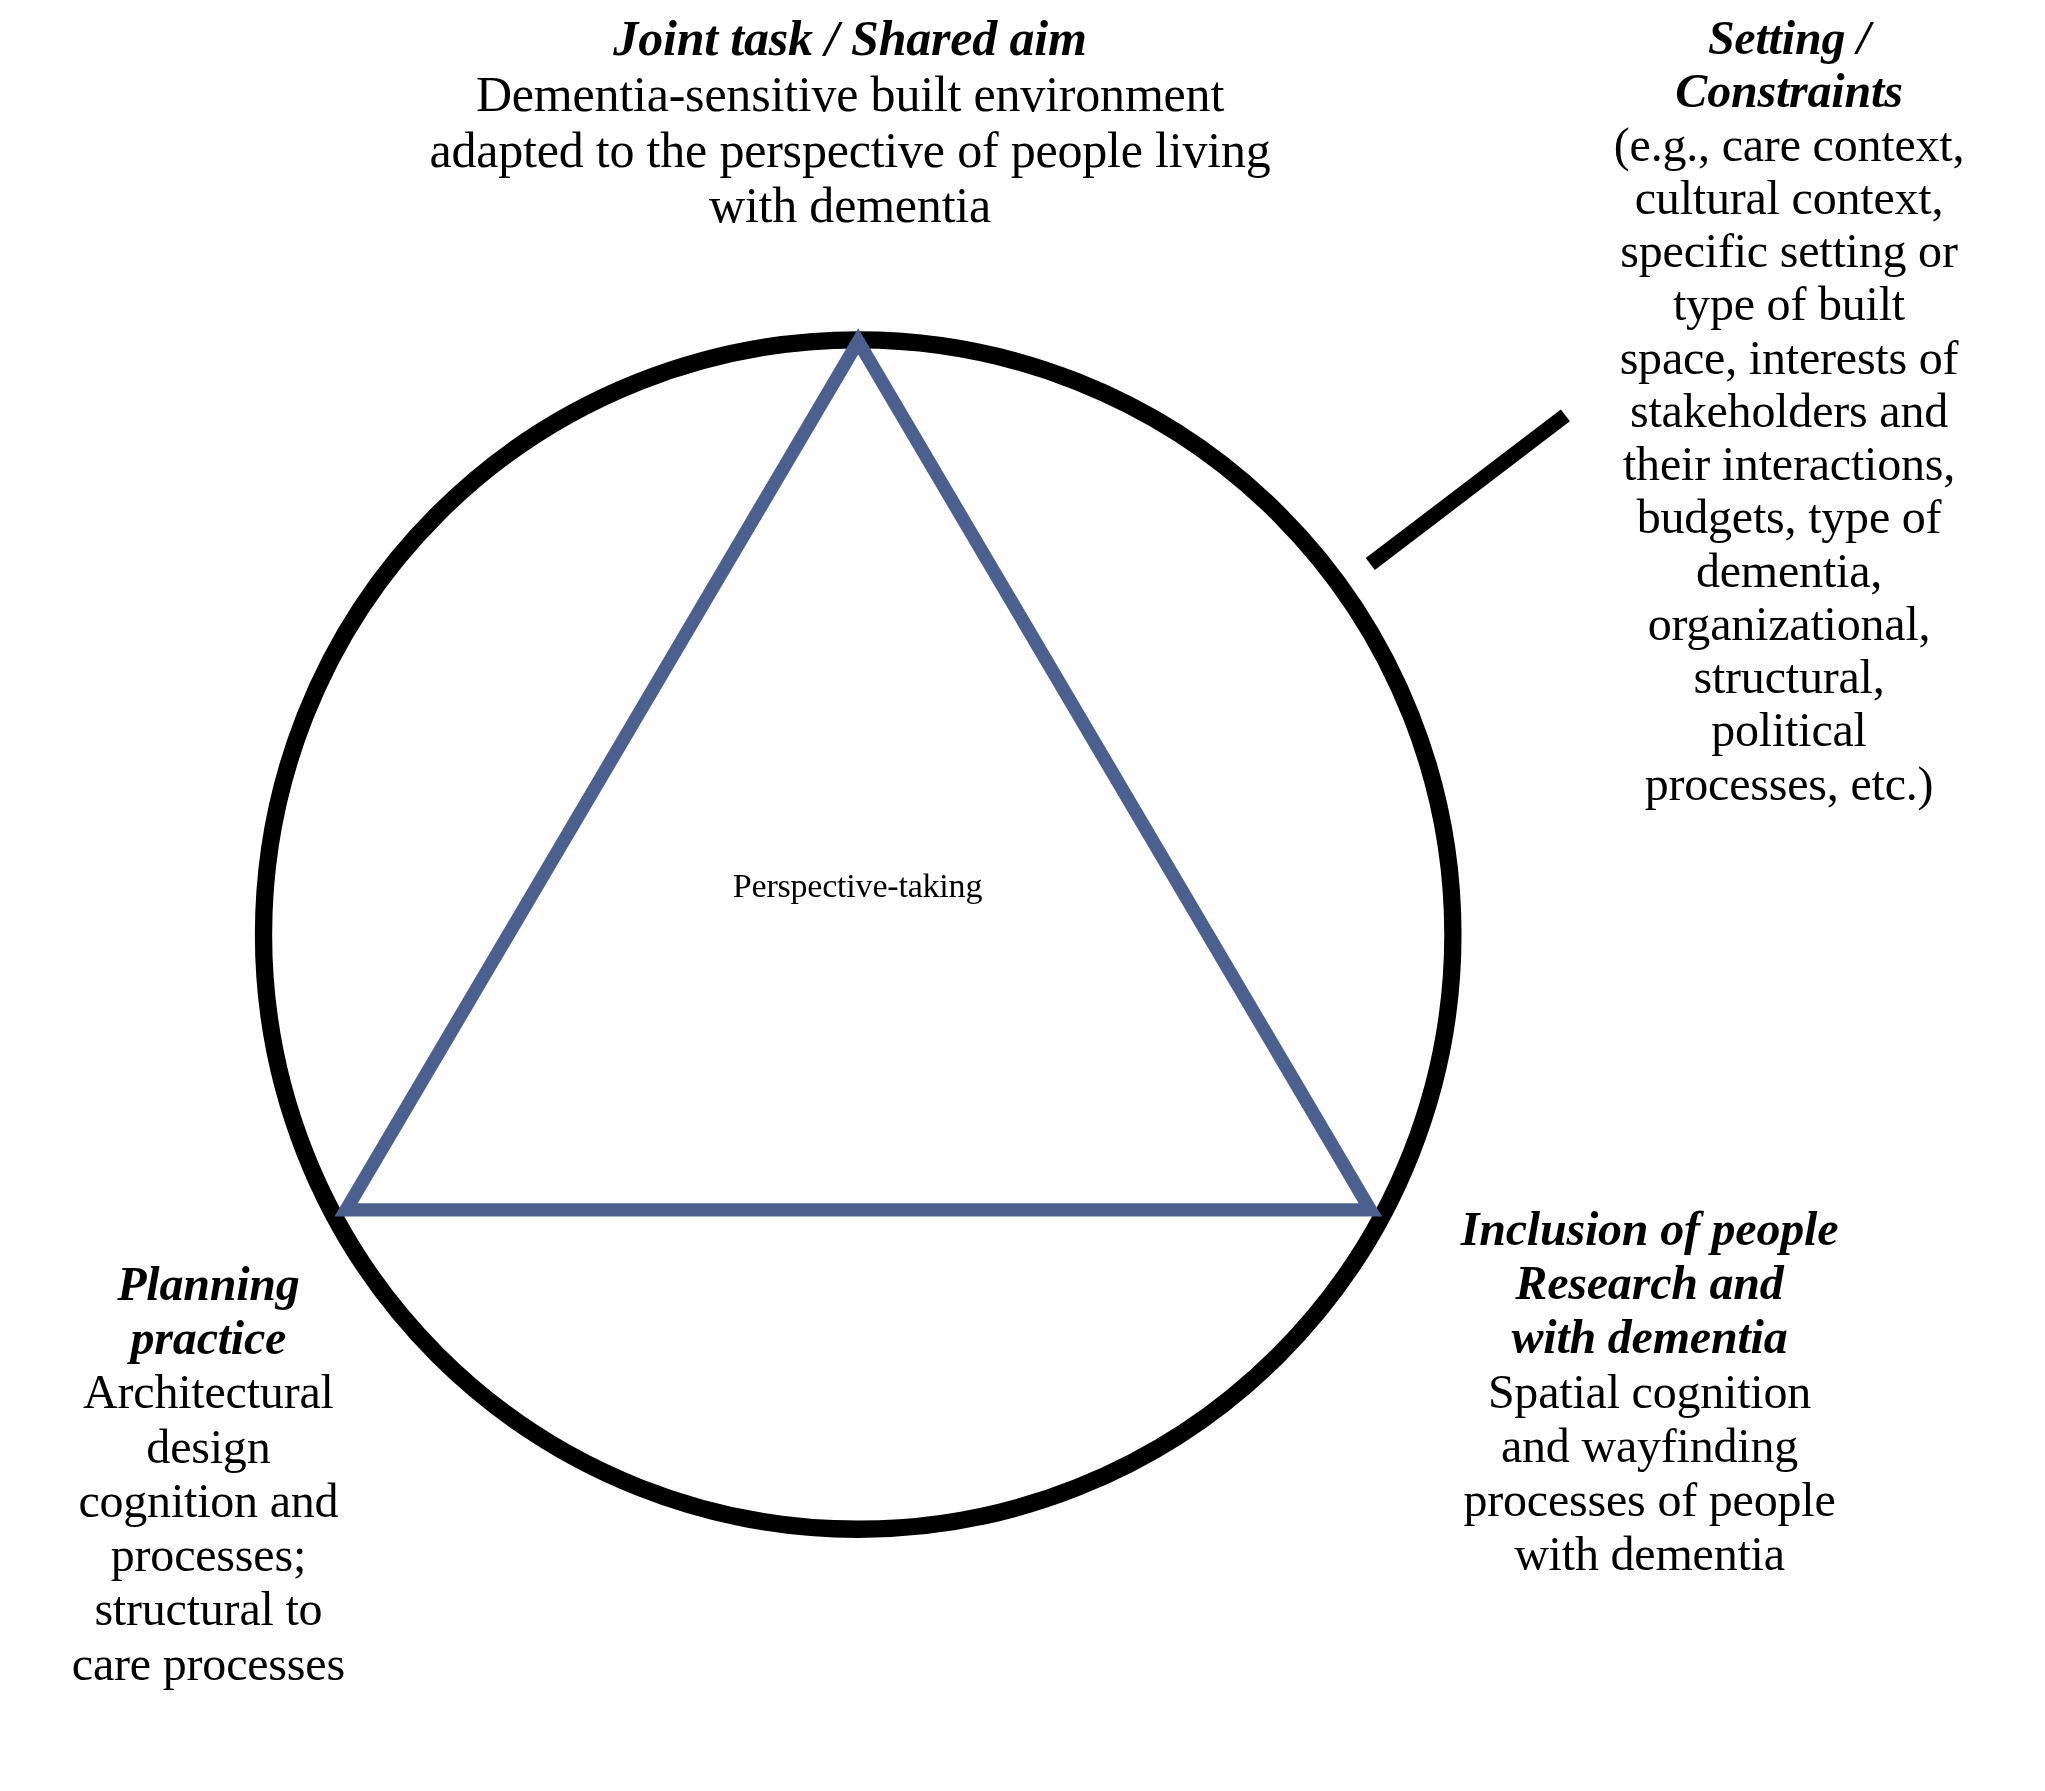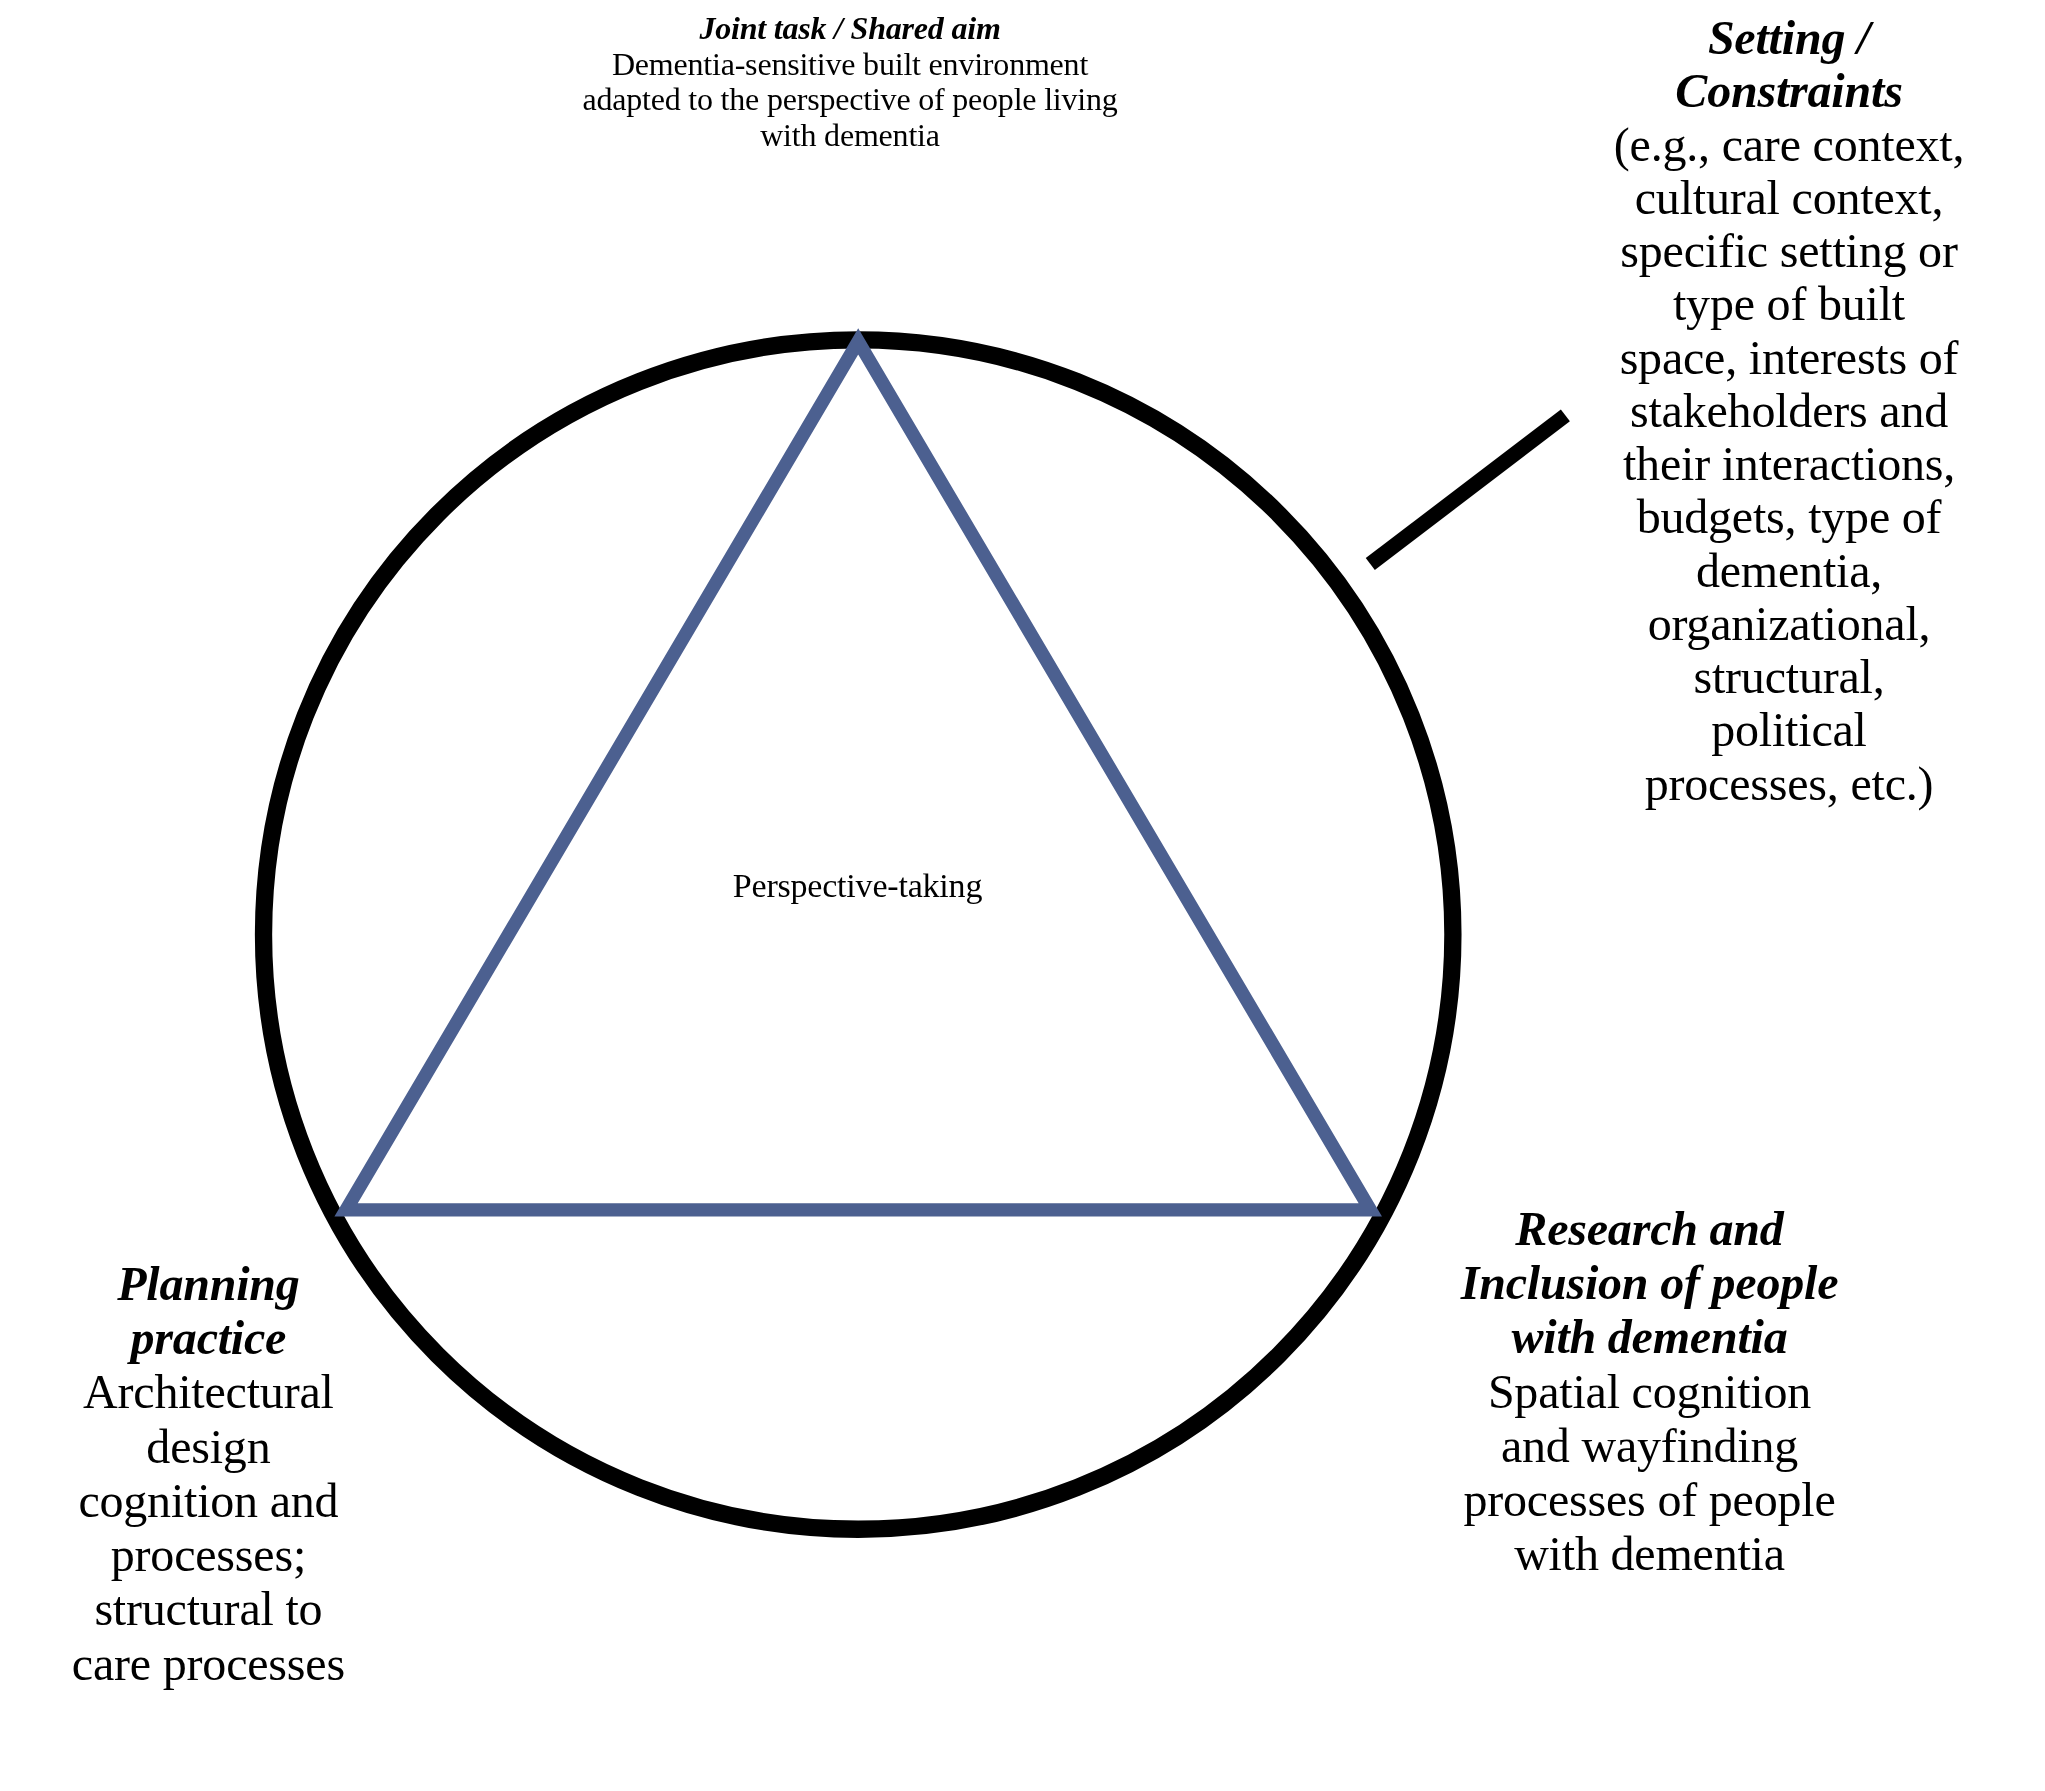--- a/index.html
+++ b/index.html
@@ -48,21 +48,21 @@
     font-weight: normal;
     font-style: normal;
     display: block;
   }
 
   
   #block-joint-task {
     left: 260px;
     top: 11px;
     width: 1180px;
-    font-size: 32px;
+    font-size: 50px;
   }
 
   
   #block-setting {
     left: 1553px;
     top: 11px;
     width: 472px;
     font-size: 48px;
     line-height: 1.11;
   }
@@ -141,22 +141,22 @@
     <span class="hd">practice</span>
     <span class="bd">Architectural</span>
     <span class="bd">design</span>
     <span class="bd">cognition and</span>
     <span class="bd">processes;</span>
     <span class="bd">structural to</span>
     <span class="bd">care processes</span>
   </div>
 
   <div class="txt" id="block-research">
+    <span class="hd">Inclusion of people</span>
     <span class="hd">Research and</span>
-    <span class="hd">Inclusion of people</span>
     <span class="hd">with dementia</span>
     <span class="bd">Spatial cognition</span>
     <span class="bd">and wayfinding</span>
     <span class="bd">processes of people</span>
     <span class="bd">with dementia</span>
   </div>
 
   <div class="txt" id="block-center">Perspective-taking</div>
 
 </div>

